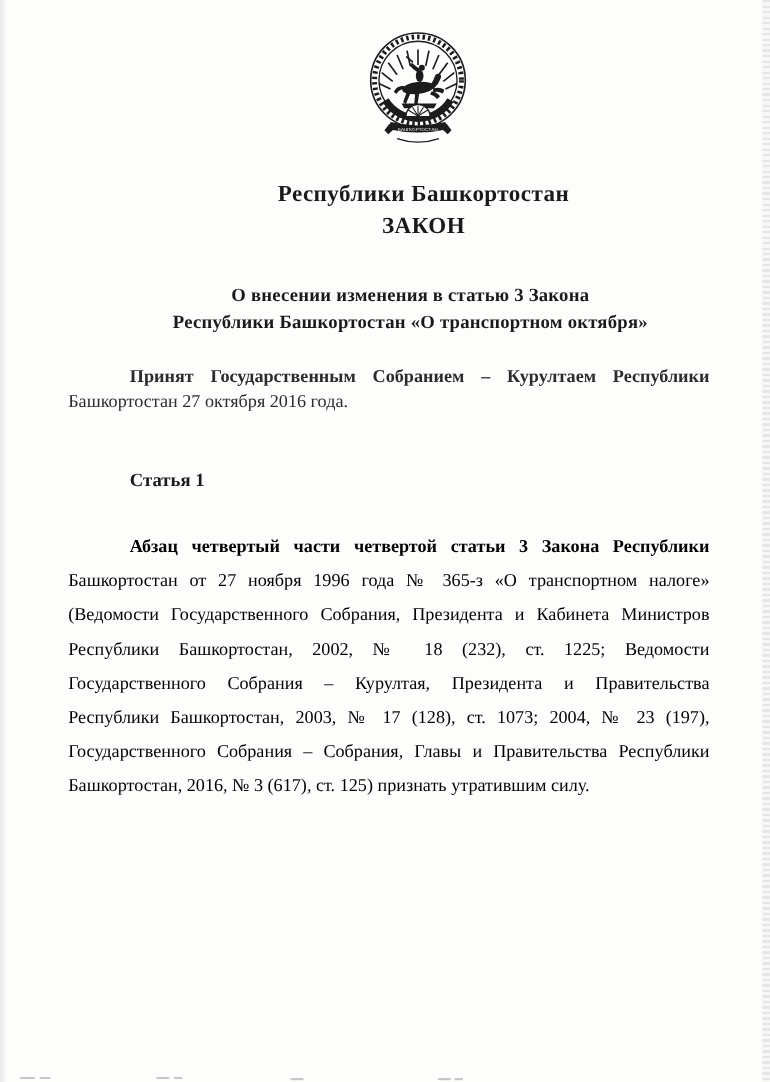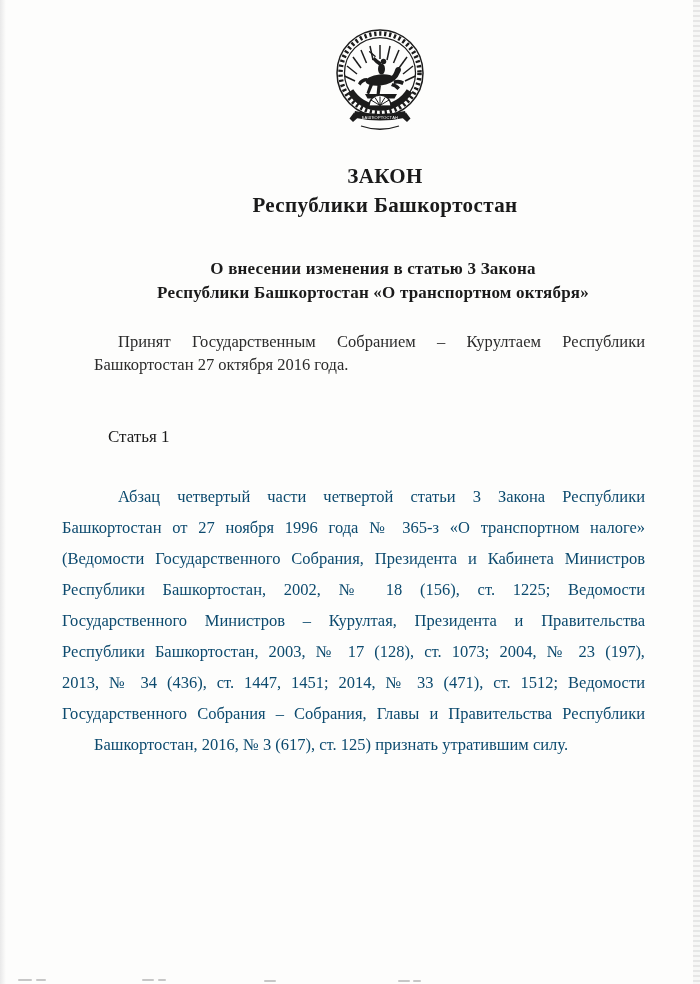--- a/index.html
+++ b/index.html
@@ -34,29 +34,29 @@
     position:absolute;top:257px;left:0;width:700px;box-sizing:border-box;
     padding-left:46px;text-align:center;
     font-weight:bold;font-size:17px;line-height:23.5px;letter-spacing:.2px;color:#1a1a1a;
   }
   
   .adoption{
     position:absolute;top:330px;left:62px;width:583px;
     font-size:16.5px;line-height:23px;color:#2b2b2b;
   }
   .jline{text-align:justify;text-align-last:justify;}
-  .indent{padding-left:56px;box-sizing:border-box;}
-  .plainline{text-align:left;margin-left:32px;}
+  .indent{padding-left:56px;box-sizing:border-box;font-weight:bold;}
+  .plainline{text-align:left;}
   .article-heading{
-    position:absolute;top:427px;left:108px;
-    font-weight:normal;font-size:17px;color:#1a1a1a;
+    position:absolute;top:427px;left:118px;
+    font-weight:bold;font-size:17px;color:#1a1a1a;
   }
   .body-block{
     position:absolute;top:481px;left:62px;width:583px;
-    font-size:16.5px;line-height:31px;color:#0c4a6e;
+    font-size:16.5px;line-height:31px;color:#000000;
   }
 </style>
 </head>
 <body>
 
 <div class="page">
 
   <div class="edge-left"></div>
   <div class="edge-right"></div>
   <div class="bdash" style="left:18px;top:979px;width:14px;"></div>
@@ -119,41 +119,40 @@
 
       <path d="M48,171 l-9,12 7,7 10,-9 z" fill="#1c1c1c"></path>
       <path d="M152,171 l9,12 -7,7 -10,-9 z" fill="#1c1c1c"></path>
       <path d="M50,168 q50,12 100,0 l4,13 q-54,12 -108,0 z" fill="#1c1c1c"></path>
       <text x="100" y="184" text-anchor="middle" font-size="8" letter-spacing="0.5" fill="#ffffff" font-family="Liberation Sans, sans-serif">БАШҠОРТОСТАН</text>
       <path d="M62,198 q38,13 76,0" fill="none" stroke="#1c1c1c" stroke-width="2.5"></path>
     </svg>
   </div>
 
   <div class="title-block">
+    <div>Республики Башкортостан</div>
     <div>ЗАКОН</div>
-    <div>Республики Башкортостан</div>
   </div>
 
   <div class="subtitle-block">
     <div>О внесении изменения в статью 3 Закона</div>
     <div>Республики Башкортостан «О транспортном октября»</div>
   </div>
 
   <div class="adoption">
     <div class="jline indent">Принят Государственным Собранием – Курултаем Республики</div>
     <div class="plainline">Башкортостан 27 октября 2016 года.</div>
   </div>
 
   <div class="article-heading">Статья 1</div>
 
   <div class="body-block">
     <div class="jline indent">Абзац четвертый части четвертой статьи 3 Закона Республики</div>
     <div class="jline">Башкортостан от 27 ноября 1996 года № 365-з «О транспортном налоге»</div>
     <div class="jline">(Ведомости Государственного Собрания, Президента и Кабинета Министров</div>
-    <div class="jline">Республики Башкортостан, 2002, № 18 (156), ст. 1225; Ведомости</div>
-    <div class="jline">Государственного Министров – Курултая, Президента и Правительства</div>
+    <div class="jline">Республики Башкортостан, 2002, № 18 (232), ст. 1225; Ведомости</div>
+    <div class="jline">Государственного Собрания – Курултая, Президента и Правительства</div>
     <div class="jline">Республики Башкортостан, 2003, № 17 (128), ст. 1073; 2004, № 23 (197),</div>
-    <div class="jline">2013, № 34 (436), ст. 1447, 1451; 2014, № 33 (471), ст. 1512; Ведомости</div>
     <div class="jline">Государственного Собрания – Собрания, Главы и Правительства Республики</div>
     <div class="plainline">Башкортостан, 2016, № 3 (617), ст. 125) признать утратившим силу.</div>
   </div>
 
 </div>
 
 </body></html>

